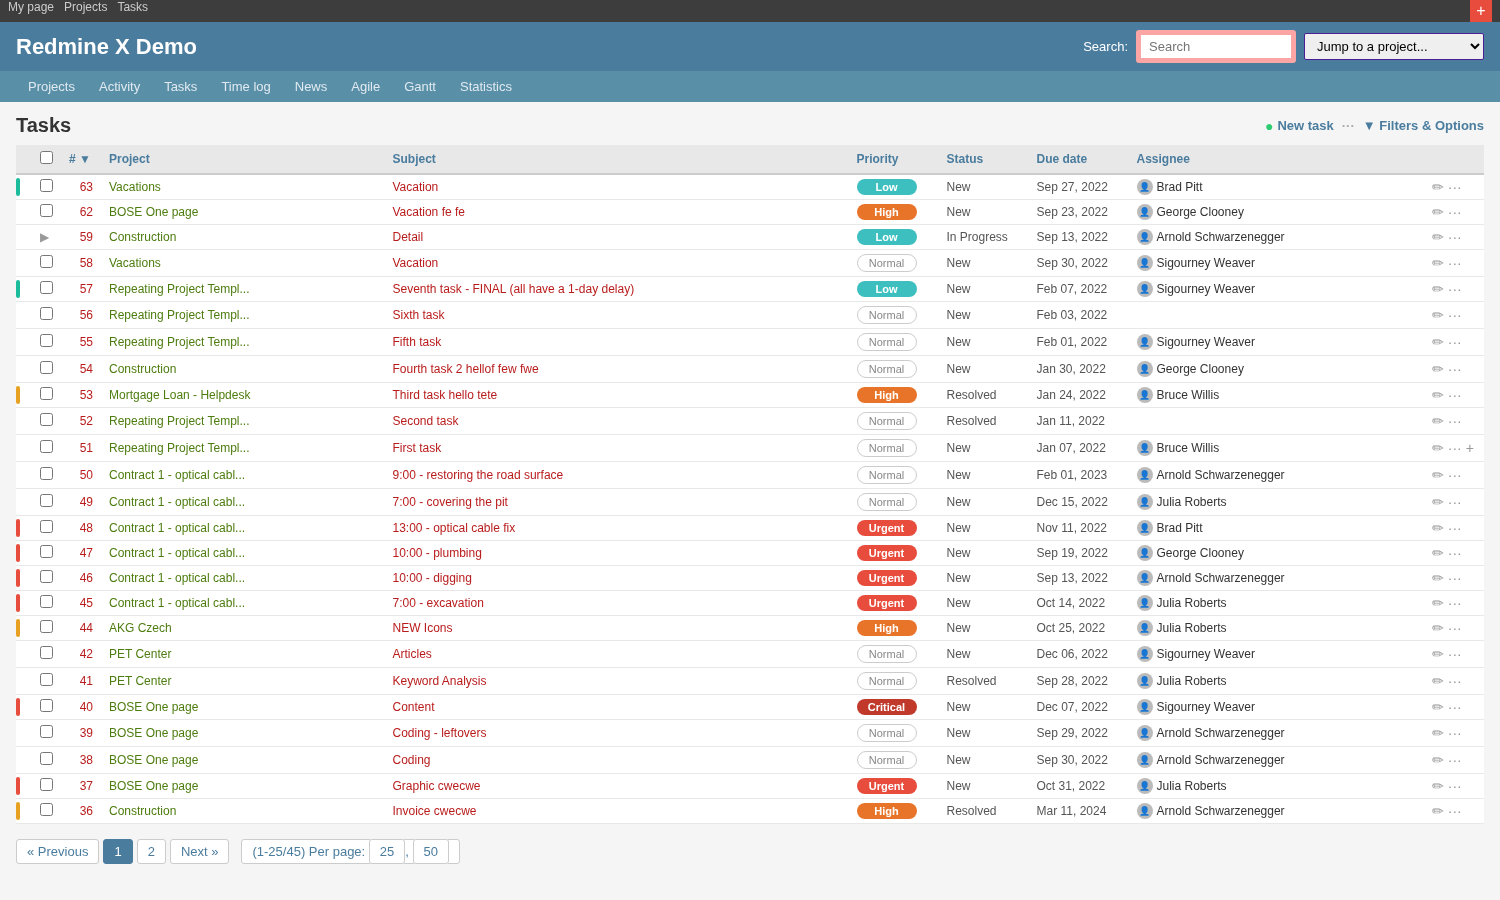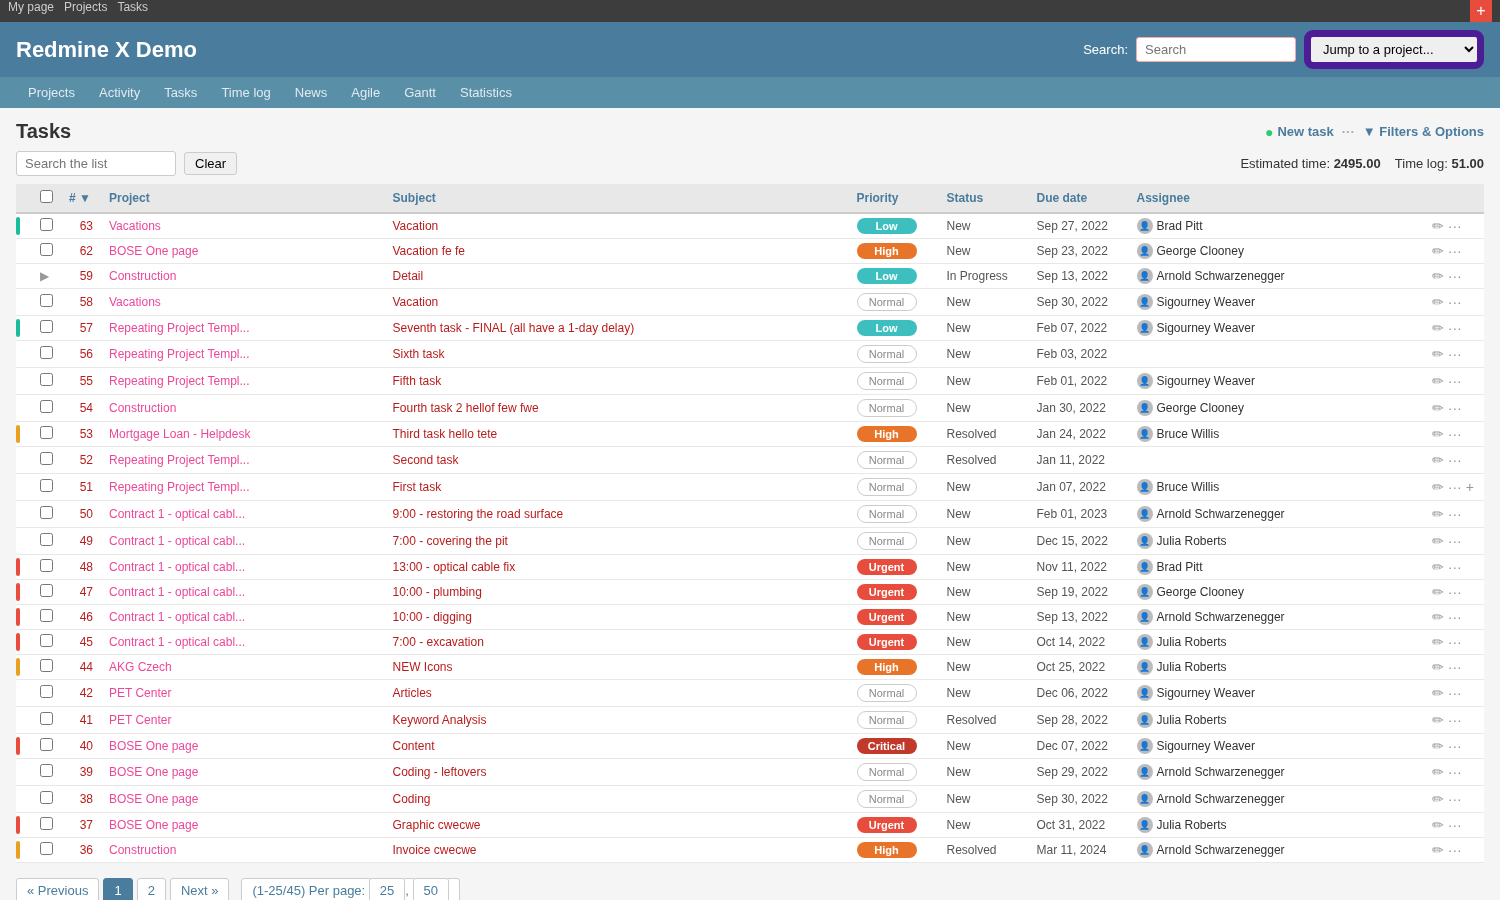--- a/index.html
+++ b/index.html
@@ -9,22 +9,22 @@
     .top-bar { background: #3d3d3d; color: #ccc; font-size: 12px; display: flex; justify-content: space-between; padding: 0 8px; height: 22px; }
     .top-bar-left { display: flex; gap: 10px; }
     .top-bar-left a { color: #ccc; text-decoration: none; }
     .top-bar-right { background: #e74c3c; color: white; width: 22px; height: 22px; display: flex; align-items: center; justify-content: center; font-size: 16px; cursor: pointer; }
 
     
     .header { background: #4a7c9e; padding: 8px 16px; display: flex; align-items: center; justify-content: space-between; }
     .header-title { color: white; font-size: 22px; font-weight: bold; }
     .header-search { display: flex; align-items: center; gap: 8px; }
     .header-search label { color: white; font-size: 13px; }
-    .header-search input { padding: 4px 8px; border: 1px solid #fca5a5; border-radius: 3px; width: 160px; font-size: 13px; }
-    .header-search select { padding: 4px 8px; border: 7px solid #4c1d95; border-radius: 9px; width: 180px; font-size: 13px; }
+    .header-search input { padding: 4px 8px; border: 5px solid #fca5a5; border-radius: 3px; width: 160px; font-size: 13px; }
+    .header-search select { padding: 4px 8px; border: 1px solid #4c1d95; border-radius: 2px; width: 180px; font-size: 13px; }
 
     
     .nav { background: #5a8fa8; display: flex; gap: 0; padding: 0 16px; }
     .nav a { color: #e0eaf0; text-decoration: none; padding: 8px 12px; font-size: 13px; display: block; }
 
     
     .content { padding: 12px 16px; }
     .page-title { font-size: 20px; font-weight: bold; color: #333; margin-bottom: 8px; display: flex; align-items: center; justify-content: space-between; }
     .page-title-actions { display: flex; align-items: center; gap: 8px; font-size: 13px; }
     .new-task-btn { color: #4a7c9e; text-decoration: none; display: flex; align-items: center; gap: 4px; }
@@ -44,21 +44,21 @@
     th.sortable { color: #4a7c9e; }
     td { padding: 4px 8px; border-bottom: 1px solid #e8e8e8; vertical-align: middle; }
     .row-indicator { width: 6px; padding: 0; }
     .indicator-bar { width: 4px; height: 18px; border-radius: 2px; }
     .indicator-red { background: #e74c3c; }
     .indicator-orange { background: #e8a020; }
     .indicator-teal { background: #1abc9c; }
     .indicator-none { background: transparent; }
     .expand-arrow { color: #999; cursor: pointer; }
     .task-id { color: #4a7c9e; text-align: right; white-space: nowrap; }
-    .project-link { color: #ec4899; text-decoration: none; }
+    .project-link { color: #4d7c0f; text-decoration: none; }
     .subject-link { color: #b91c1c; text-decoration: none; }
     .priority-badge { display: inline-block; padding: 2px 10px; border-radius: 10px; font-size: 11px; font-weight: bold; color: white; text-align: center; min-width: 60px; }
     .priority-low { background: #3dbfbf; }
     .priority-high { background: #e8742a; }
     .priority-urgent { background: #e74c3c; }
     .priority-critical { background: #c0392b; }
     .priority-normal { background: transparent; color: #888; border: 1px solid #ccc; font-weight: normal; }
     .status-text { color: #555; }
     .due-date { white-space: nowrap; color: #555; }
     .assignee { display: flex; align-items: center; gap: 4px; white-space: nowrap; }
@@ -123,33 +123,20 @@
         <span>New task</span>
       </a>
       <span class="dots-icon">···</span>
       <a class="filters-btn">
         <span>▼</span>
         <span>Filters &amp; Options</span>
       </a>
     </div>
   </div>
 
-  <div class="search-bar">
-    <div class="search-bar-left">
-      <input type="text" placeholder="Search the list" style="">
-      <button class="clear-btn">Clear</button>
-    </div>
-    <div class="time-info">
-      <span>Estimated time:</span>
-      <strong>2495.00</strong>
-      &nbsp;&nbsp;
-      <span>Time log:</span>
-      <strong>51.00</strong>
-    </div>
-  </div>
 
   <table>
     <thead>
       <tr>
         <th style="width:6px;"></th>
         <th style="width:24px;">
           <input type="checkbox" style="">
         </th>
         <th class="sortable" style="width:40px;"># ▼</th>
         <th class="sortable">Project</th>

